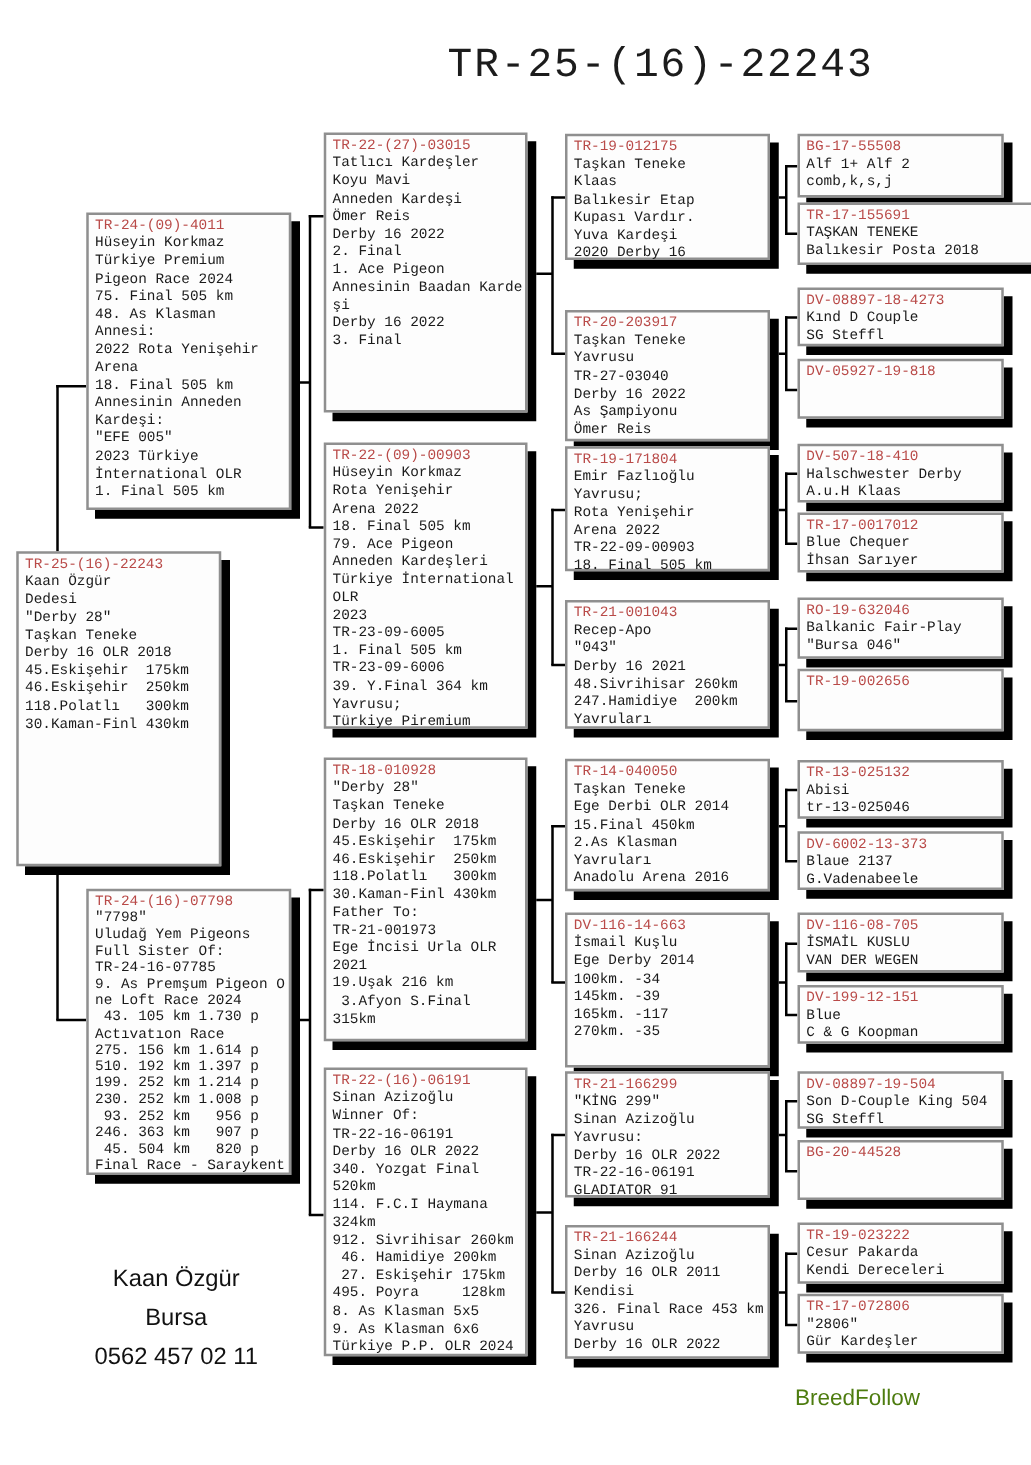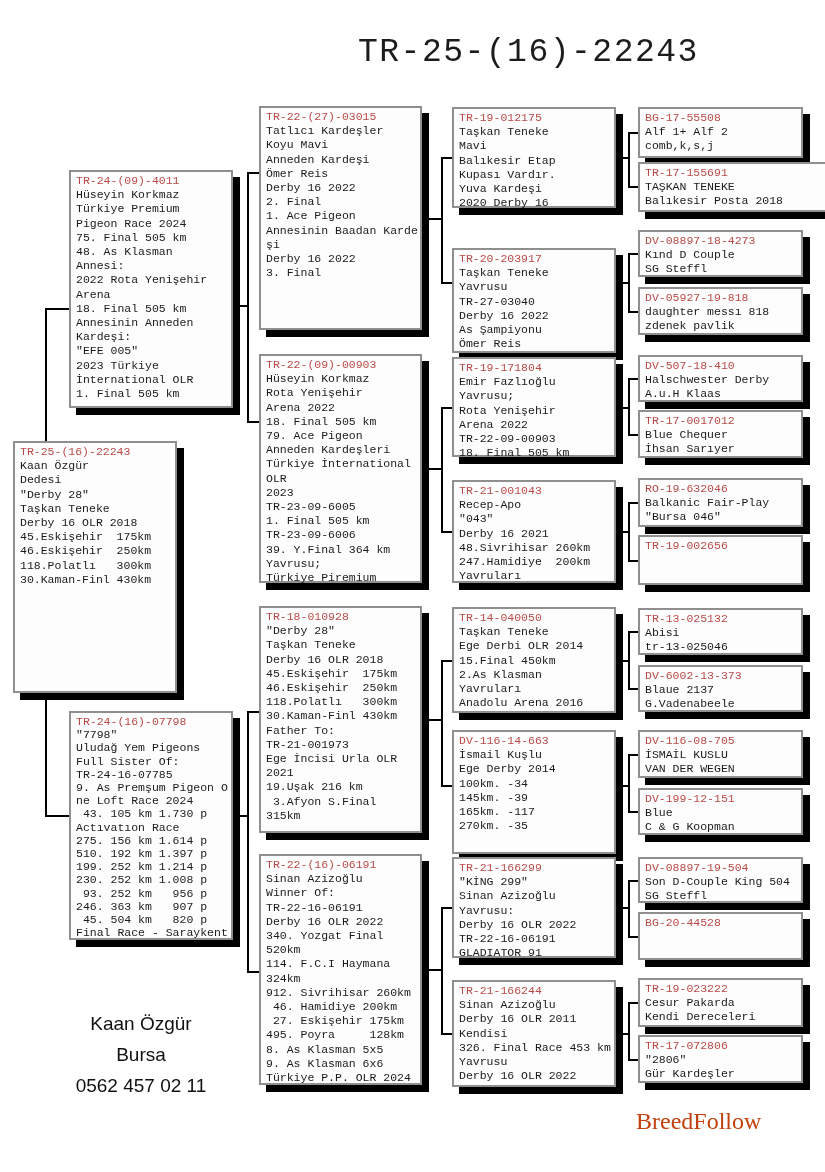--- a/index.html
+++ b/index.html
@@ -23,21 +23,21 @@
   .box.tight{line-height:13.2px;}
   .box .code{color:#b94a48;white-space:pre;}
   .box .ln{white-space:pre;}
   .seg{position:absolute;background:#000000;}
   #owner-block{
     position:absolute;left:36px;top:1008px;width:210px;text-align:center;
     font-family:"Liberation Sans", sans-serif;font-size:19px;line-height:31px;color:#111111;
   }
   #brand{
     position:absolute;left:636px;top:1108px;
-    font-family:Liberation Serif, serif;font-size:24px;color:#c2410c;
+    font-family:Liberation Sans, sans-serif;font-size:18px;color:#4d7c0f;
   }
 </style>
 </head>
 <body>
 
 <div id="title">TR-25-(16)-22243</div>
 
 <div id="connectors">
     <div class="seg" style="left: 45px; top: 308px; width: 24px; height: 1.5px;"></div>
     <div class="seg" style="left: 45px; top: 308px; width: 1.5px; height: 134px;"></div>
@@ -231,21 +231,21 @@
       <div class="ln">8. As Klasman 5x5</div>
       <div class="ln">9. As Klasman 6x6</div>
       <div class="ln">Türkiye P.P. OLR 2024</div>
     </div>
 </div>
 
 <div class="box" style="left:452px;top:107px;width:164px;height:101px">
   <div class="code">TR-19-012175</div>
   <div>
       <div class="ln">Taşkan Teneke</div>
-      <div class="ln">Mavi</div>
+      <div class="ln">Klaas</div>
       <div class="ln">Balıkesir Etap</div>
       <div class="ln">Kupası Vardır.</div>
       <div class="ln">Yuva Kardeşi</div>
       <div class="ln">2020 Derby 16</div>
     </div>
 </div>
 <div class="box" style="left:452px;top:248px;width:164px;height:105px">
   <div class="code">TR-20-203917</div>
   <div>
       <div class="ln">Taşkan Teneke</div>
@@ -339,24 +339,20 @@
 </div>
 <div class="box" style="left:638px;top:230px;width:165px;height:47px">
   <div class="code">DV-08897-18-4273</div>
   <div>
       <div class="ln">Kınd D Couple</div>
       <div class="ln">SG Steffl</div>
     </div>
 </div>
 <div class="box" style="left:638px;top:287px;width:165px;height:48px">
   <div class="code">DV-05927-19-818</div>
-  <div>
-      <div class="ln">daughter messı 818</div>
-      <div class="ln">zdenek pavlik</div>
-    </div>
 </div>
 <div class="box" style="left:638px;top:355px;width:165px;height:47px">
   <div class="code">DV-507-18-410</div>
   <div>
       <div class="ln">Halschwester Derby</div>
       <div class="ln">A.u.H Klaas</div>
     </div>
 </div>
 <div class="box" style="left:638px;top:410px;width:165px;height:48px">
   <div class="code">TR-17-0017012</div>

